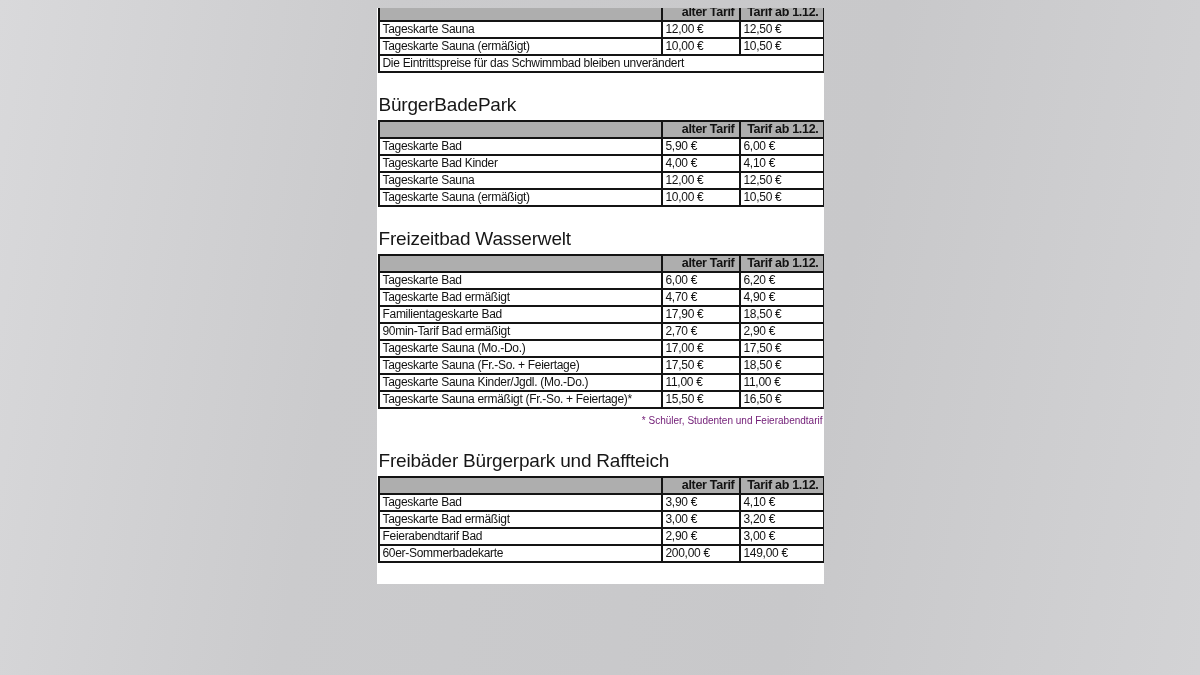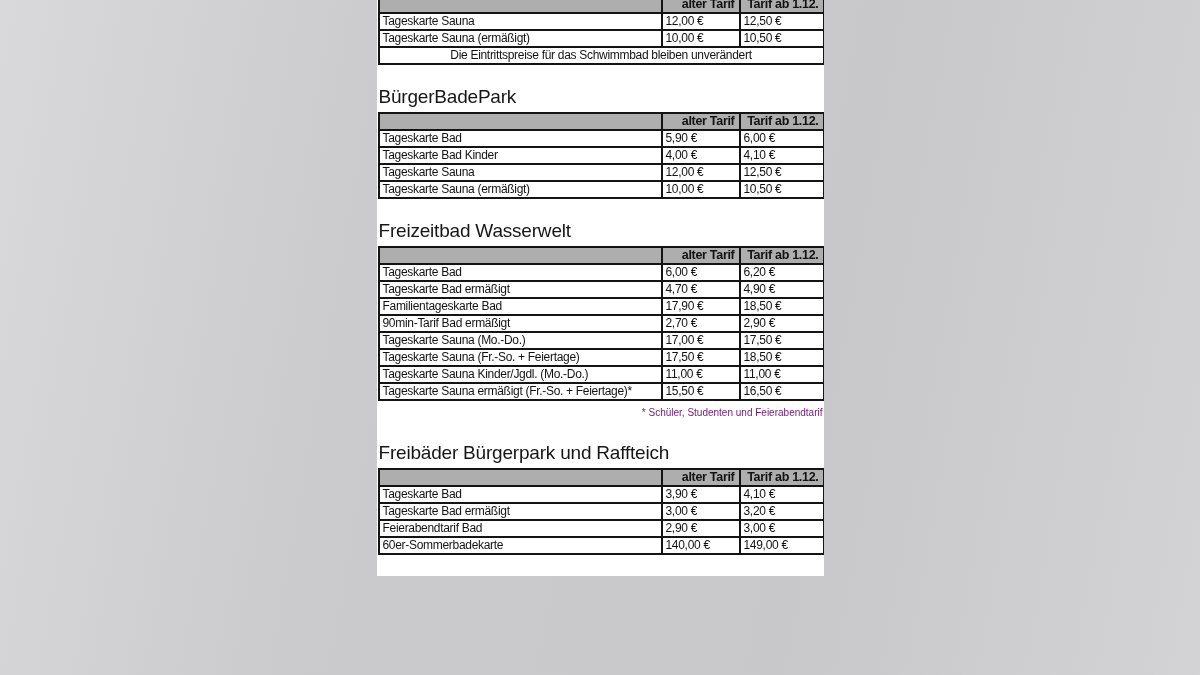--- a/index.html
+++ b/index.html
@@ -2,39 +2,39 @@
 <html><head>
 <meta charset="utf-8">
 <style>
   html,body{margin:0;padding:0;}
   body{
     width:1200px;height:675px;overflow:hidden;
     background:linear-gradient(100deg,#d9d9db 0%,#cbcbcd 30%,#c8c8ca 68%,#d3d3d5 100%);
     font-family:"Liberation Sans",sans-serif;
   }
   .page{
-    width:447px;height:576px;margin:0 auto;background:#ffffff;
+    width:447px;height:576px;margin:8px auto;background:#ffffff;
     overflow:hidden;box-sizing:border-box;padding:0 1px;
   }
   table{border-collapse:collapse;table-layout:fixed;width:445px;}
   col.c-label{width:283px;}
   col.c-old{width:78px;}
   col.c-new{width:84px;}
   th,td{
     border:2px solid #141414;
     font-size:12px;line-height:15px;letter-spacing:-0.3px;
     padding:0 3px;color:#121212;white-space:nowrap;overflow:hidden;
   }
   thead th{
     background:#aeaeae;font-weight:bold;text-align:right;padding-right:4px;
     font-size:12.5px;
   }
   td.label{text-align:left;}
   td.val{text-align:left;padding-right:5px;}
-  tr.note-row td{text-align:center;}
+  tr.note-row td{}
   h2{
     font-size:19px;line-height:23px;font-weight:normal;color:#161616;
     margin:20px 0 4px 1px;letter-spacing:-0.2px;
   }
   .tbl-first{margin-top:-5px;}
   .footnote{font-size:10px;line-height:16px;color:#701a75;margin:4px 0 0 2px;text-align:right;}
 </style>
 </head>
 <body>
 
@@ -201,21 +201,21 @@
             <td class="val">3,00 €</td>
             <td class="val">3,20 €</td>
           </tr>
           <tr>
             <td class="label">Feierabendtarif Bad</td>
             <td class="val">2,90 €</td>
             <td class="val">3,00 €</td>
           </tr>
           <tr>
             <td class="label">60er-Sommerbadekarte</td>
-            <td class="val">140,00 €</td>
+            <td class="val">200,00 €</td>
             <td class="val">149,00 €</td>
           </tr>
         </tbody>
     </table>
   </section>
 
   <section>
     <h2>Freibad Waggum</h2>
     <table>
       <colgroup>

